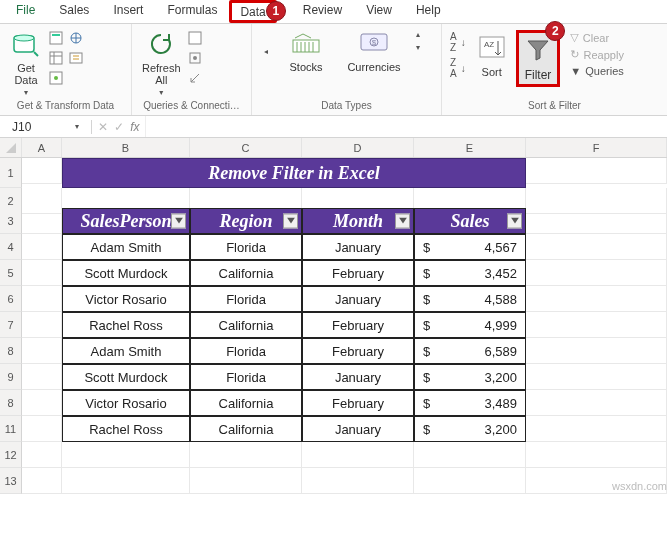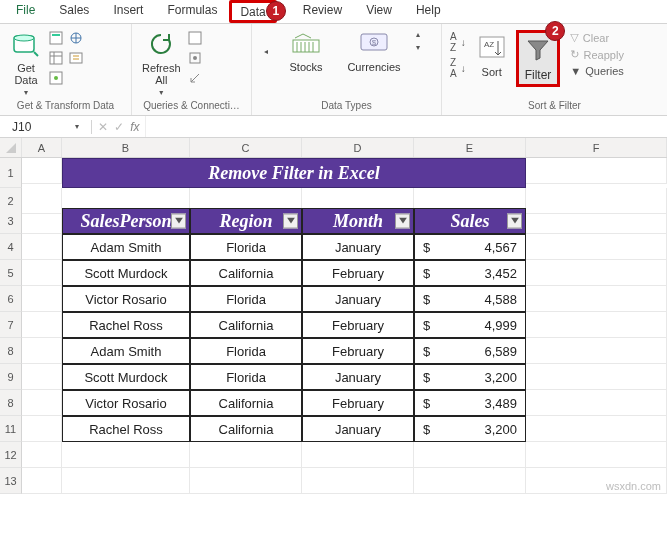--- a/index.html
+++ b/index.html
@@ -152,21 +152,21 @@
     border:1px solid #222;justify-content:center;background:#fff;
     font-size:13px;
   }
   .tbl-cell.sales {justify-content:space-between;padding:0 8px;}
   .small-link{display:flex;align-items:center;gap:4px;font-size:11px;color:#555;padding:1px 2px;}
   .small-link.greyed{color:#aaa;}
   .dtypes-row{display:flex;align-items:flex-start;gap:8px;padding:4px 6px;}
   .dtype-item{display:flex;flex-direction:column;align-items:center;gap:2px;width:60px;}
   .dtype-item .lbl{font-size:11px;}
   .arrow-v{display:flex;flex-direction:column;gap:4px;justify-content:center;padding:0 4px;}
-  .watermark{position:absolute;right:6px;bottom:2px;color:#bdbdbd;font-size:11px;}
+  .watermark{position:absolute;right:0;bottom:2px;color:#bdbdbd;font-size:11px;}
   .sheet{position:relative;}
   .chev{font-size:8px;color:#555;}
   .row-h { height:26px; }
   .row-h1 { height:30px; }
   .row-h2 { height:20px; }
 </style>
 </head>
 <body>
 
 <div class="tabs">

